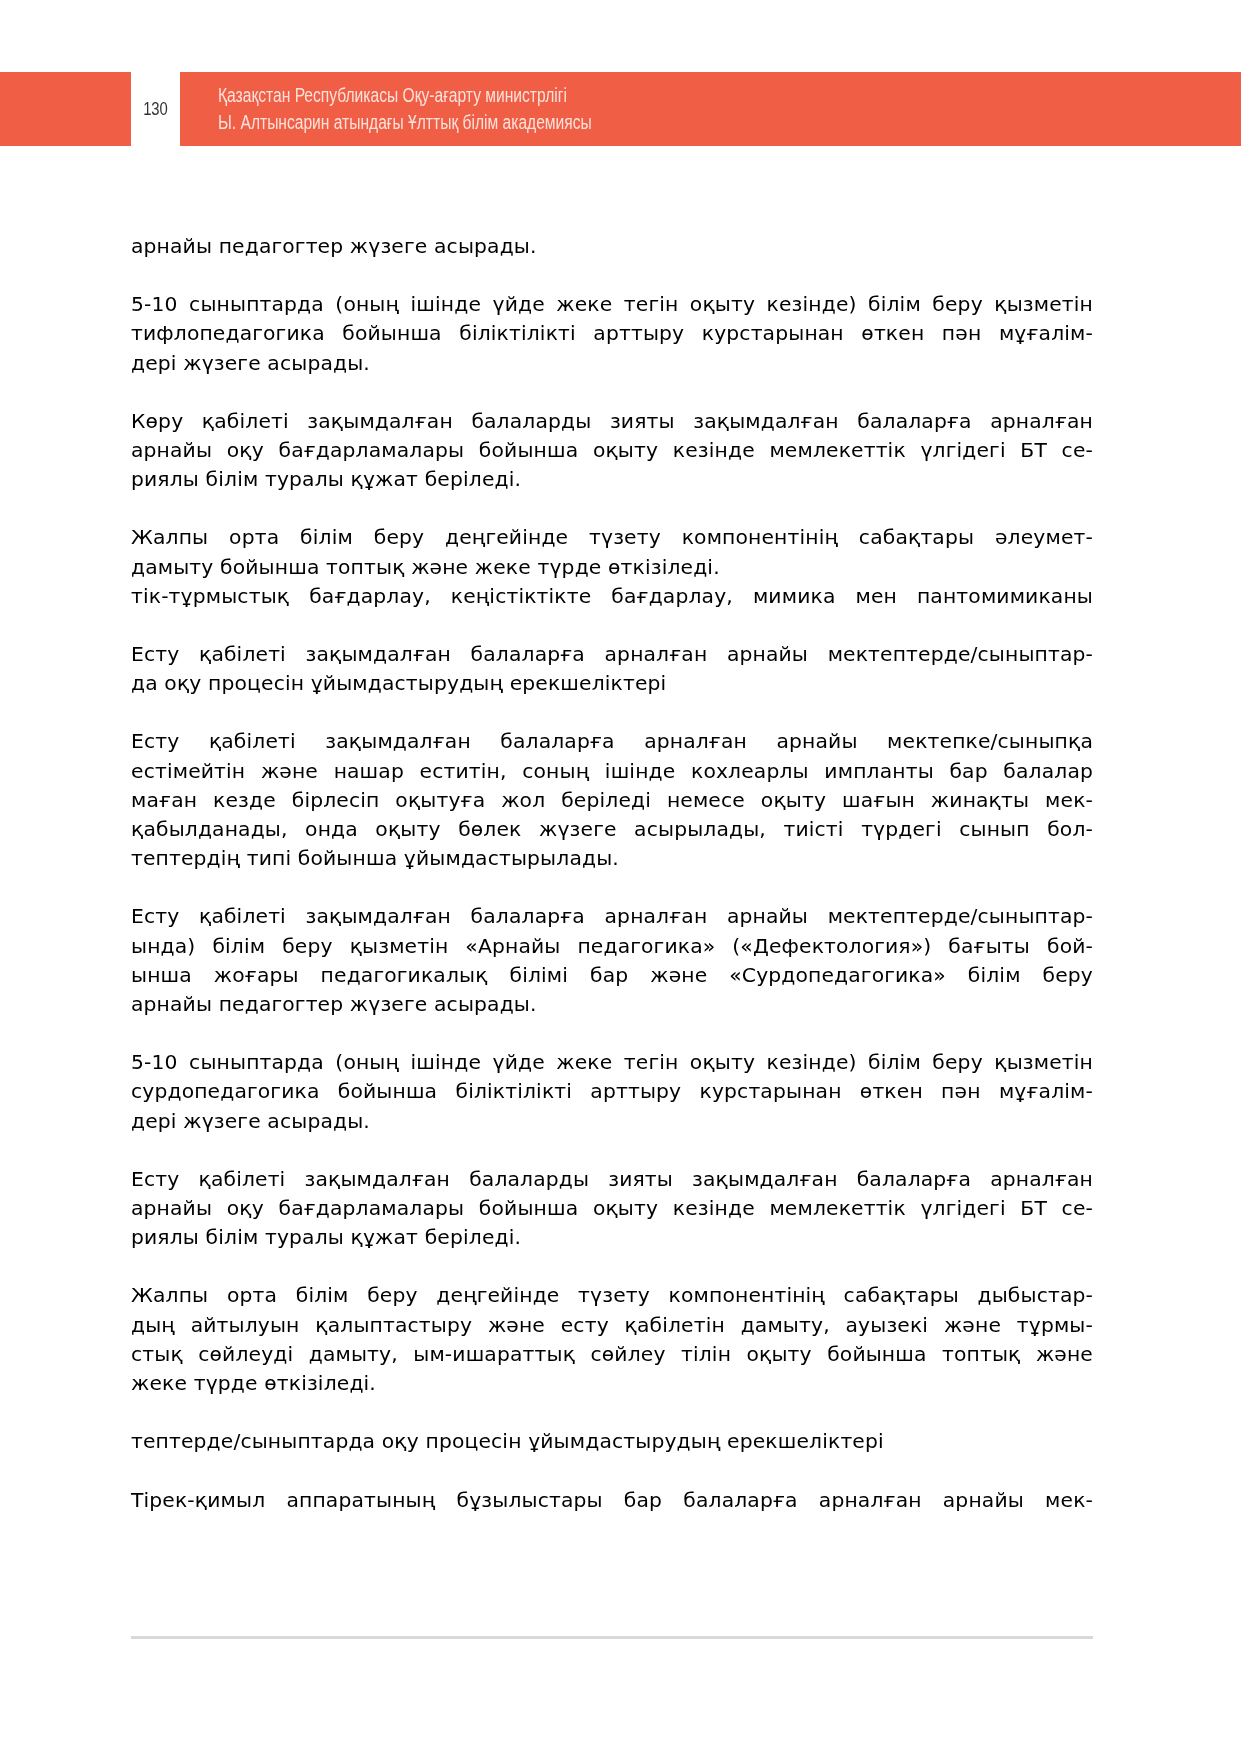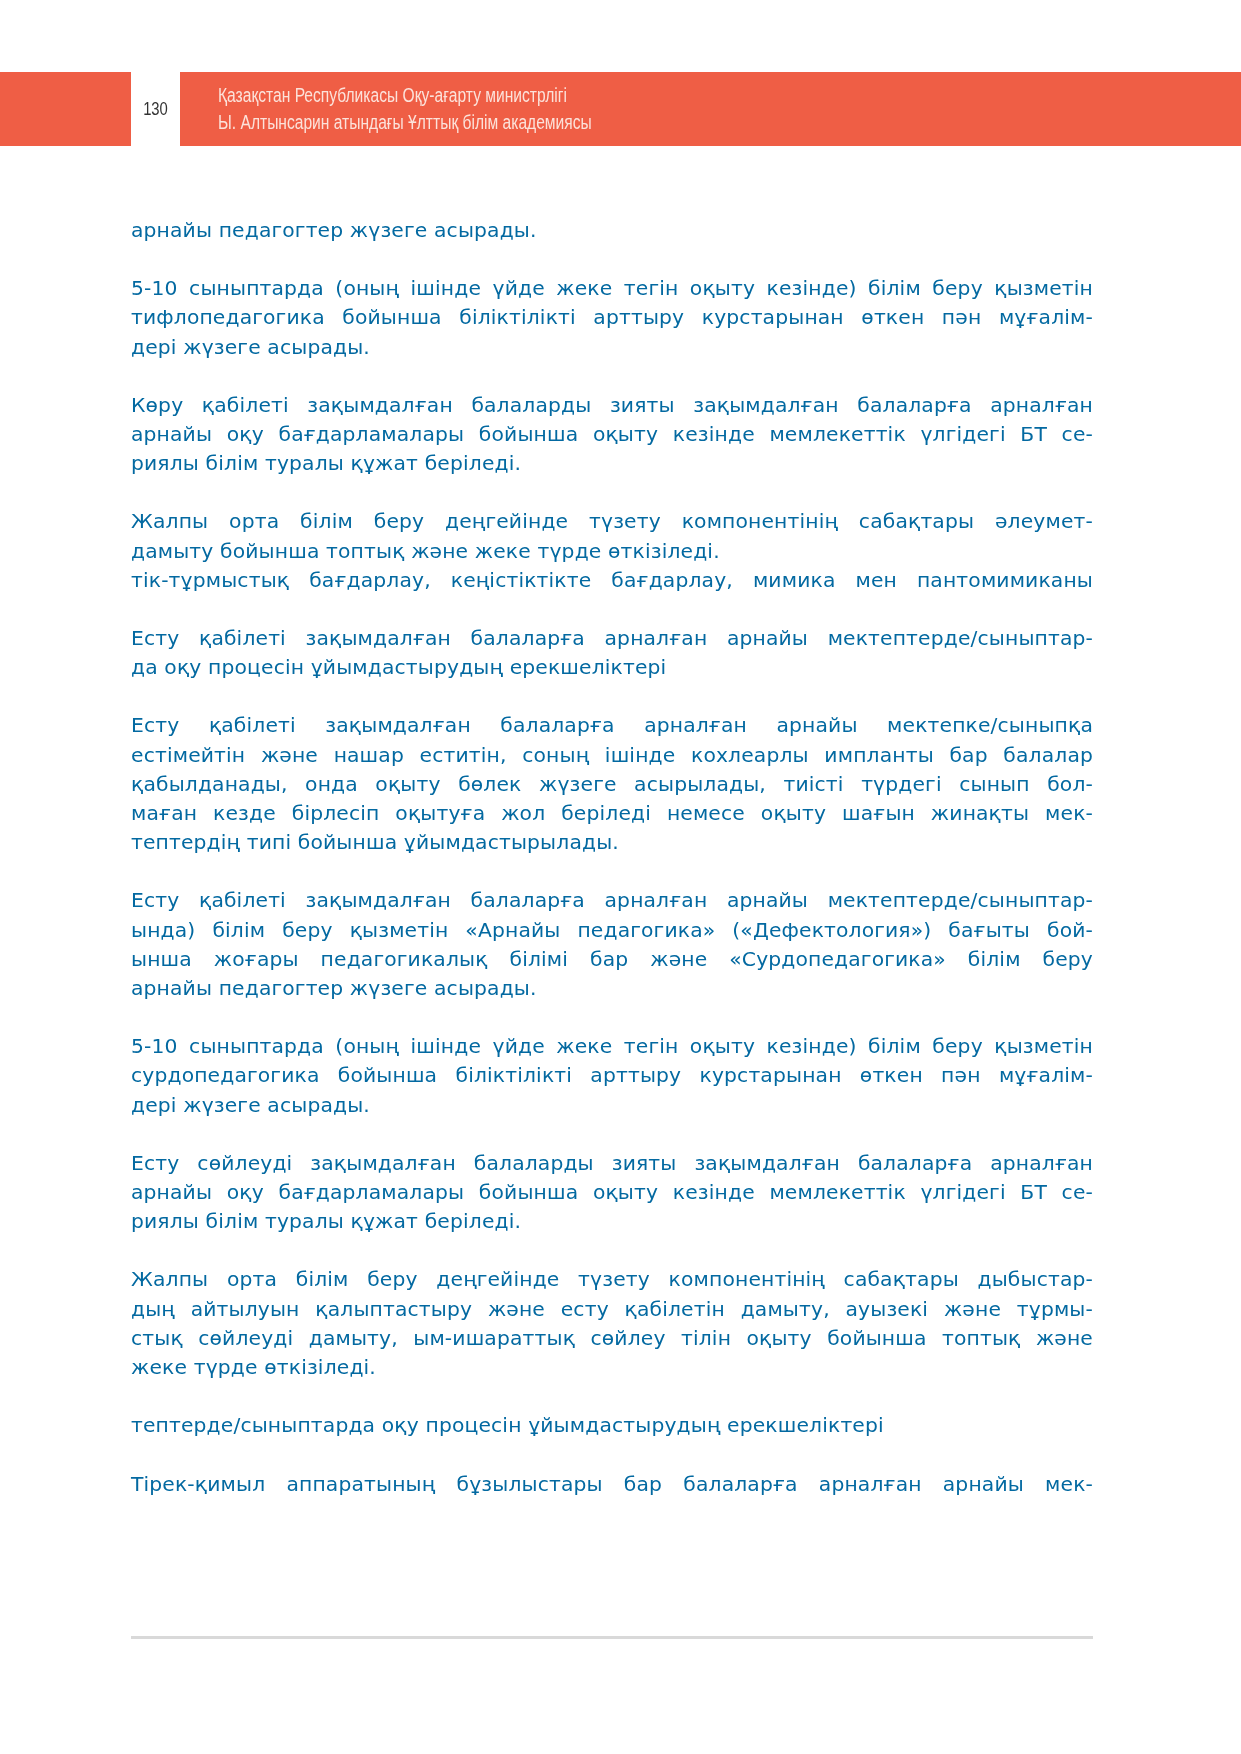--- a/index.html
+++ b/index.html
@@ -58,26 +58,26 @@
     transform-origin: left top;
     white-space: nowrap;
   }
   .content {
     position: absolute;
     left: 131px;
     top: 216px;
     width: 962px;
   }
   .para {
-    margin: 0 0 29px 0;
+    margin: 16px 0 29px 0;
     font-size: 20.3px;
     line-height: 29.2px;
     text-align: justify;
     letter-spacing: 0.15px;
-    color: #0369a1;
+    color: #000000;
   }
   .para .line {
     display: block;
     text-align: justify;
     text-align-last: justify;
     white-space: nowrap;
   }
   .para .line.last {
     text-align-last: left;
   }
@@ -120,37 +120,37 @@
     <span class="line last">дамыту бойынша топтық және жеке түрде өткізіледі.</span>
     <span class="line">тік-тұрмыстық бағдарлау, кеңістіктікте бағдарлау, мимика мен пантомимиканы</span>
   </p>
   <p class="para">
     <span class="line">Есту қабілеті зақымдалған балаларға арналған арнайы мектептерде/сыныптар-</span>
     <span class="line last">да оқу процесін ұйымдастырудың ерекшеліктері</span>
   </p>
   <p class="para">
     <span class="line">Есту қабілеті зақымдалған балаларға арналған арнайы мектепке/сыныпқа</span>
     <span class="line">естімейтін және нашар еститін, соның ішінде кохлеарлы импланты бар балалар</span>
+    <span class="line">маған кезде бірлесіп оқытуға жол беріледі немесе оқыту шағын жинақты мек-</span>
     <span class="line">қабылданады, онда оқыту бөлек жүзеге асырылады, тиісті түрдегі сынып бол-</span>
-    <span class="line">маған кезде бірлесіп оқытуға жол беріледі немесе оқыту шағын жинақты мек-</span>
     <span class="line last">тептердің типі бойынша ұйымдастырылады.</span>
   </p>
   <p class="para">
     <span class="line">Есту қабілеті зақымдалған балаларға арналған арнайы мектептерде/сыныптар-</span>
     <span class="line">ында) білім беру қызметін «Арнайы педагогика» («Дефектология») бағыты бой-</span>
     <span class="line">ынша жоғары педагогикалық білімі бар және «Сурдопедагогика» білім беру</span>
     <span class="line last">арнайы педагогтер жүзеге асырады.</span>
   </p>
   <p class="para">
     <span class="line">5-10 сыныптарда (оның ішінде үйде жеке тегін оқыту кезінде) білім беру қызметін</span>
     <span class="line">сурдопедагогика бойынша біліктілікті арттыру курстарынан өткен пән мұғалім-</span>
     <span class="line last">дері жүзеге асырады.</span>
   </p>
   <p class="para">
-    <span class="line">Есту сөйлеуді зақымдалған балаларды зияты зақымдалған балаларға арналған</span>
+    <span class="line">Есту қабілеті зақымдалған балаларды зияты зақымдалған балаларға арналған</span>
     <span class="line">арнайы оқу бағдарламалары бойынша оқыту кезінде мемлекеттік үлгідегі БТ се-</span>
     <span class="line last">риялы білім туралы құжат беріледі.</span>
   </p>
   <p class="para">
     <span class="line">Жалпы орта білім беру деңгейінде түзету компонентінің сабақтары дыбыстар-</span>
     <span class="line">дың айтылуын қалыптастыру және есту қабілетін дамыту, ауызекі және тұрмы-</span>
     <span class="line">стық сөйлеуді дамыту, ым-ишараттық сөйлеу тілін оқыту бойынша топтық және</span>
     <span class="line last">жеке түрде өткізіледі.</span>
   </p>
   <p class="para">

